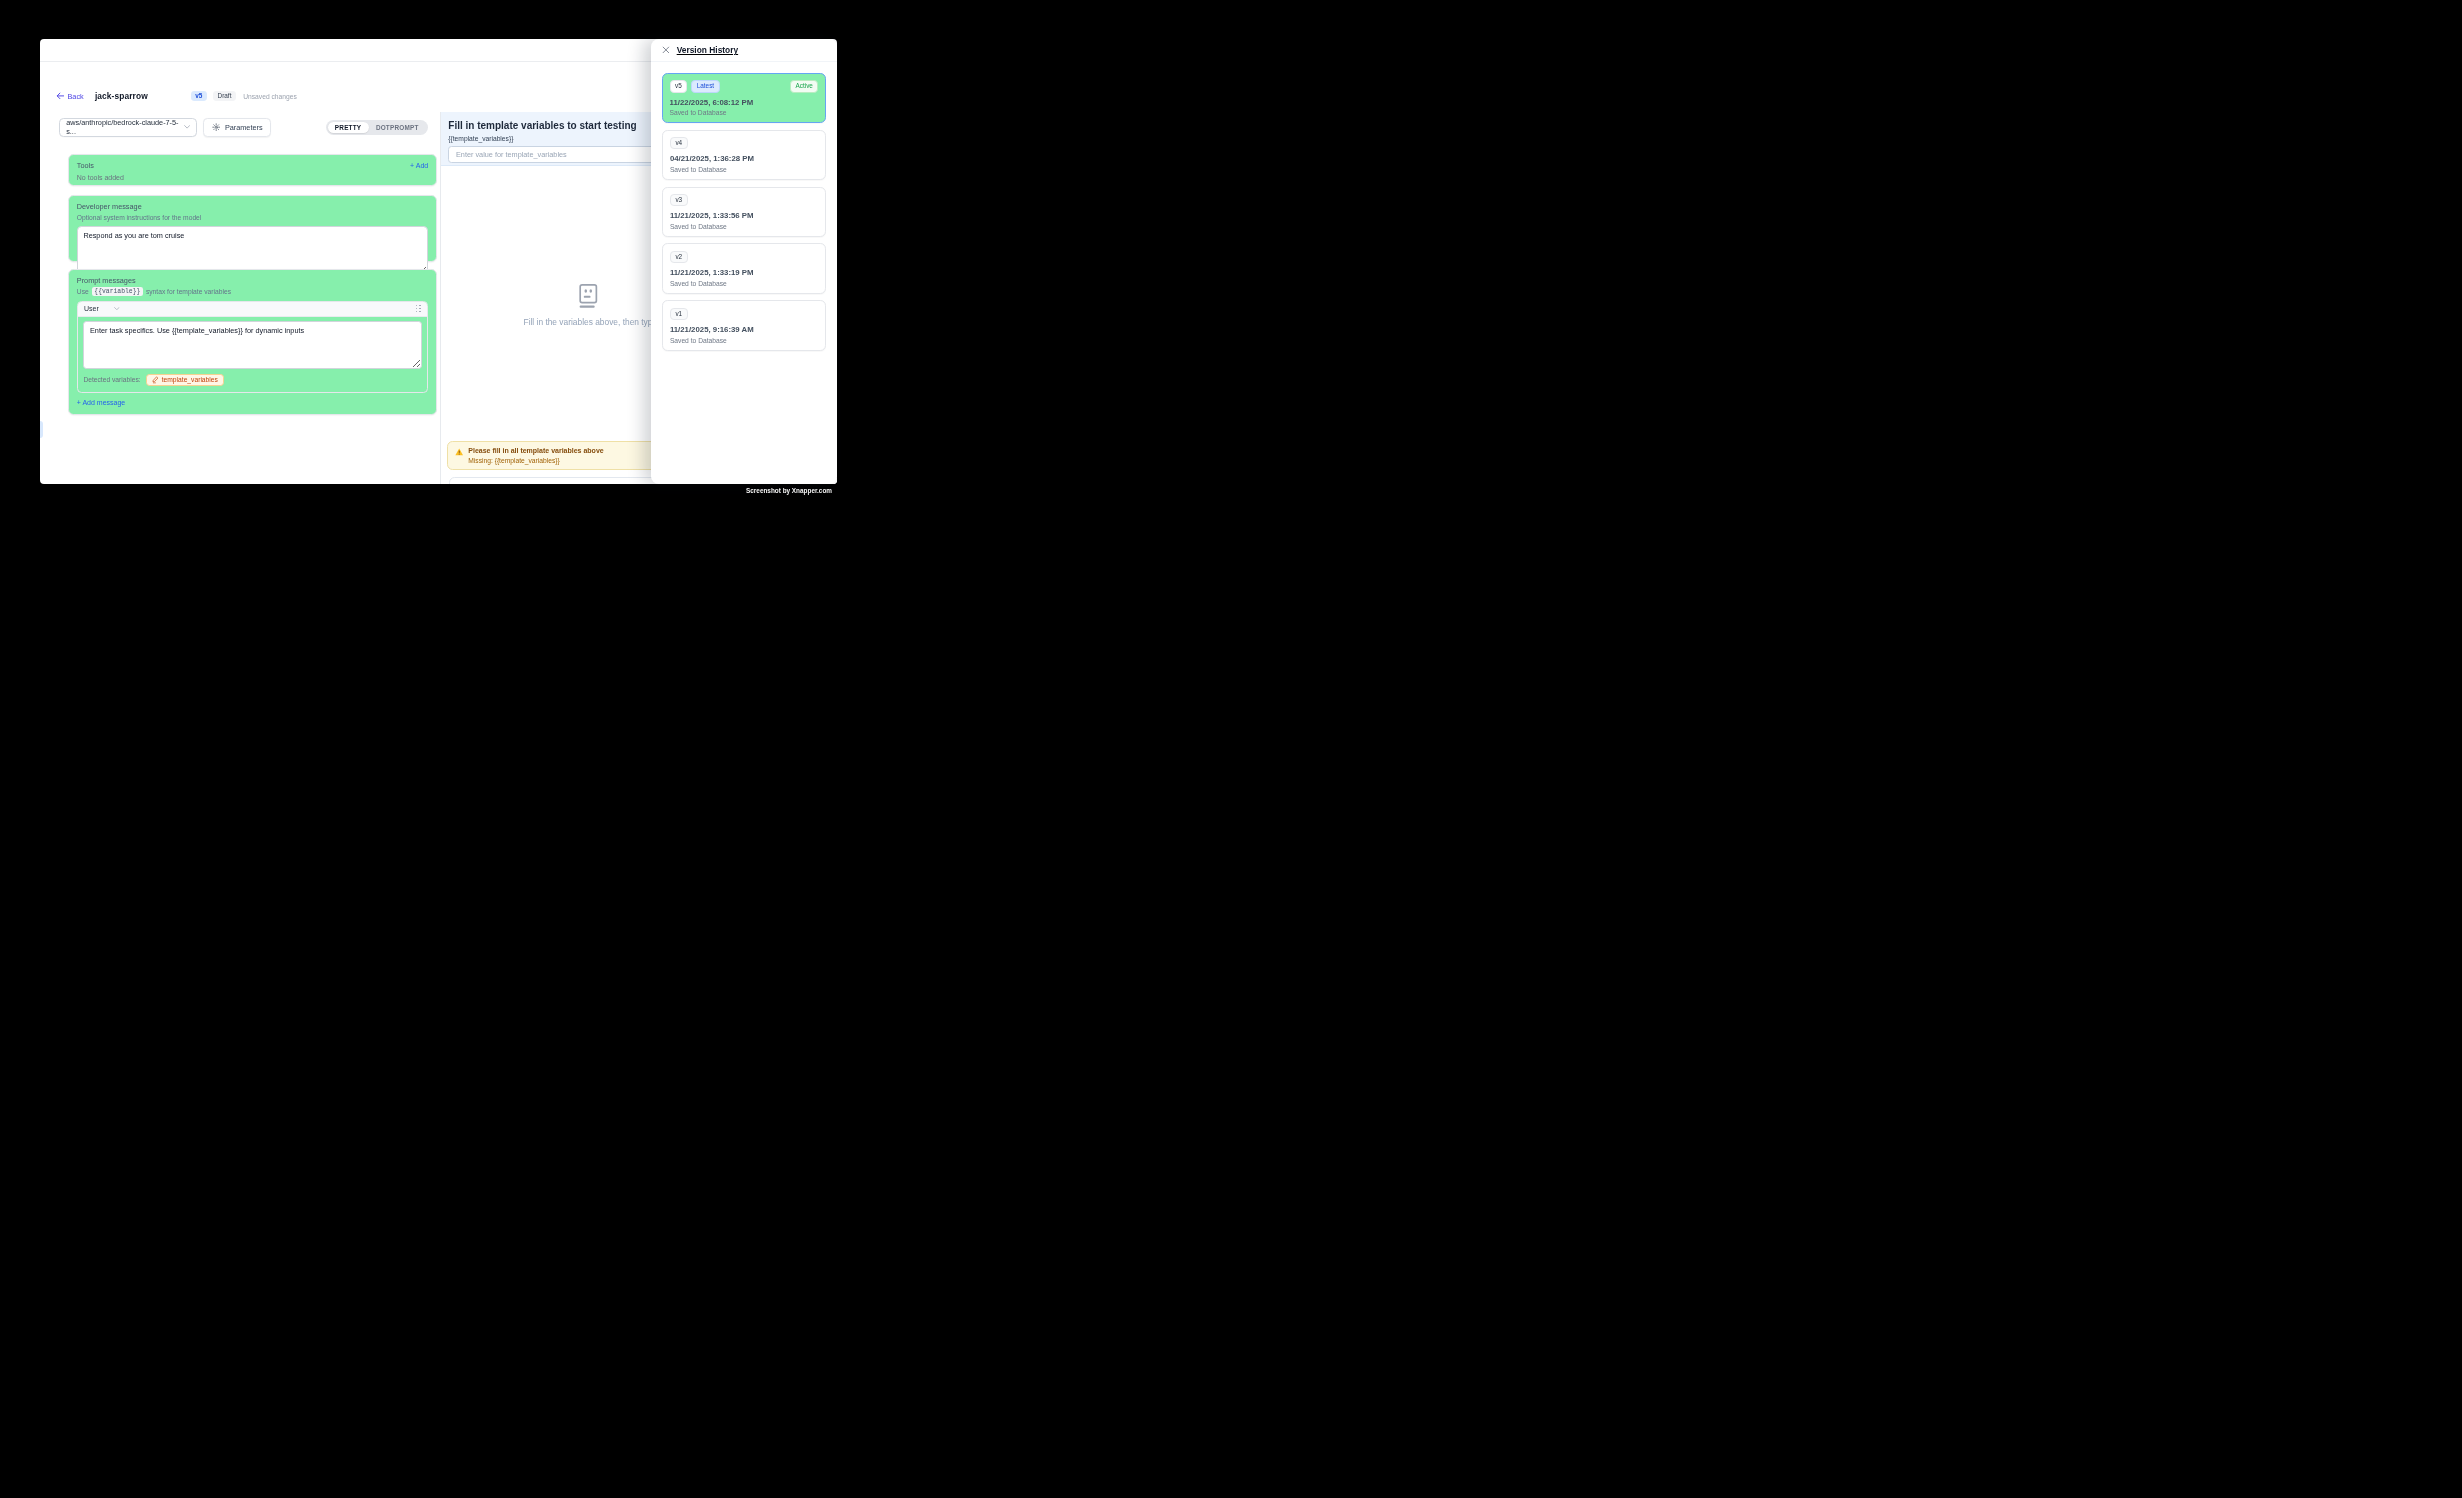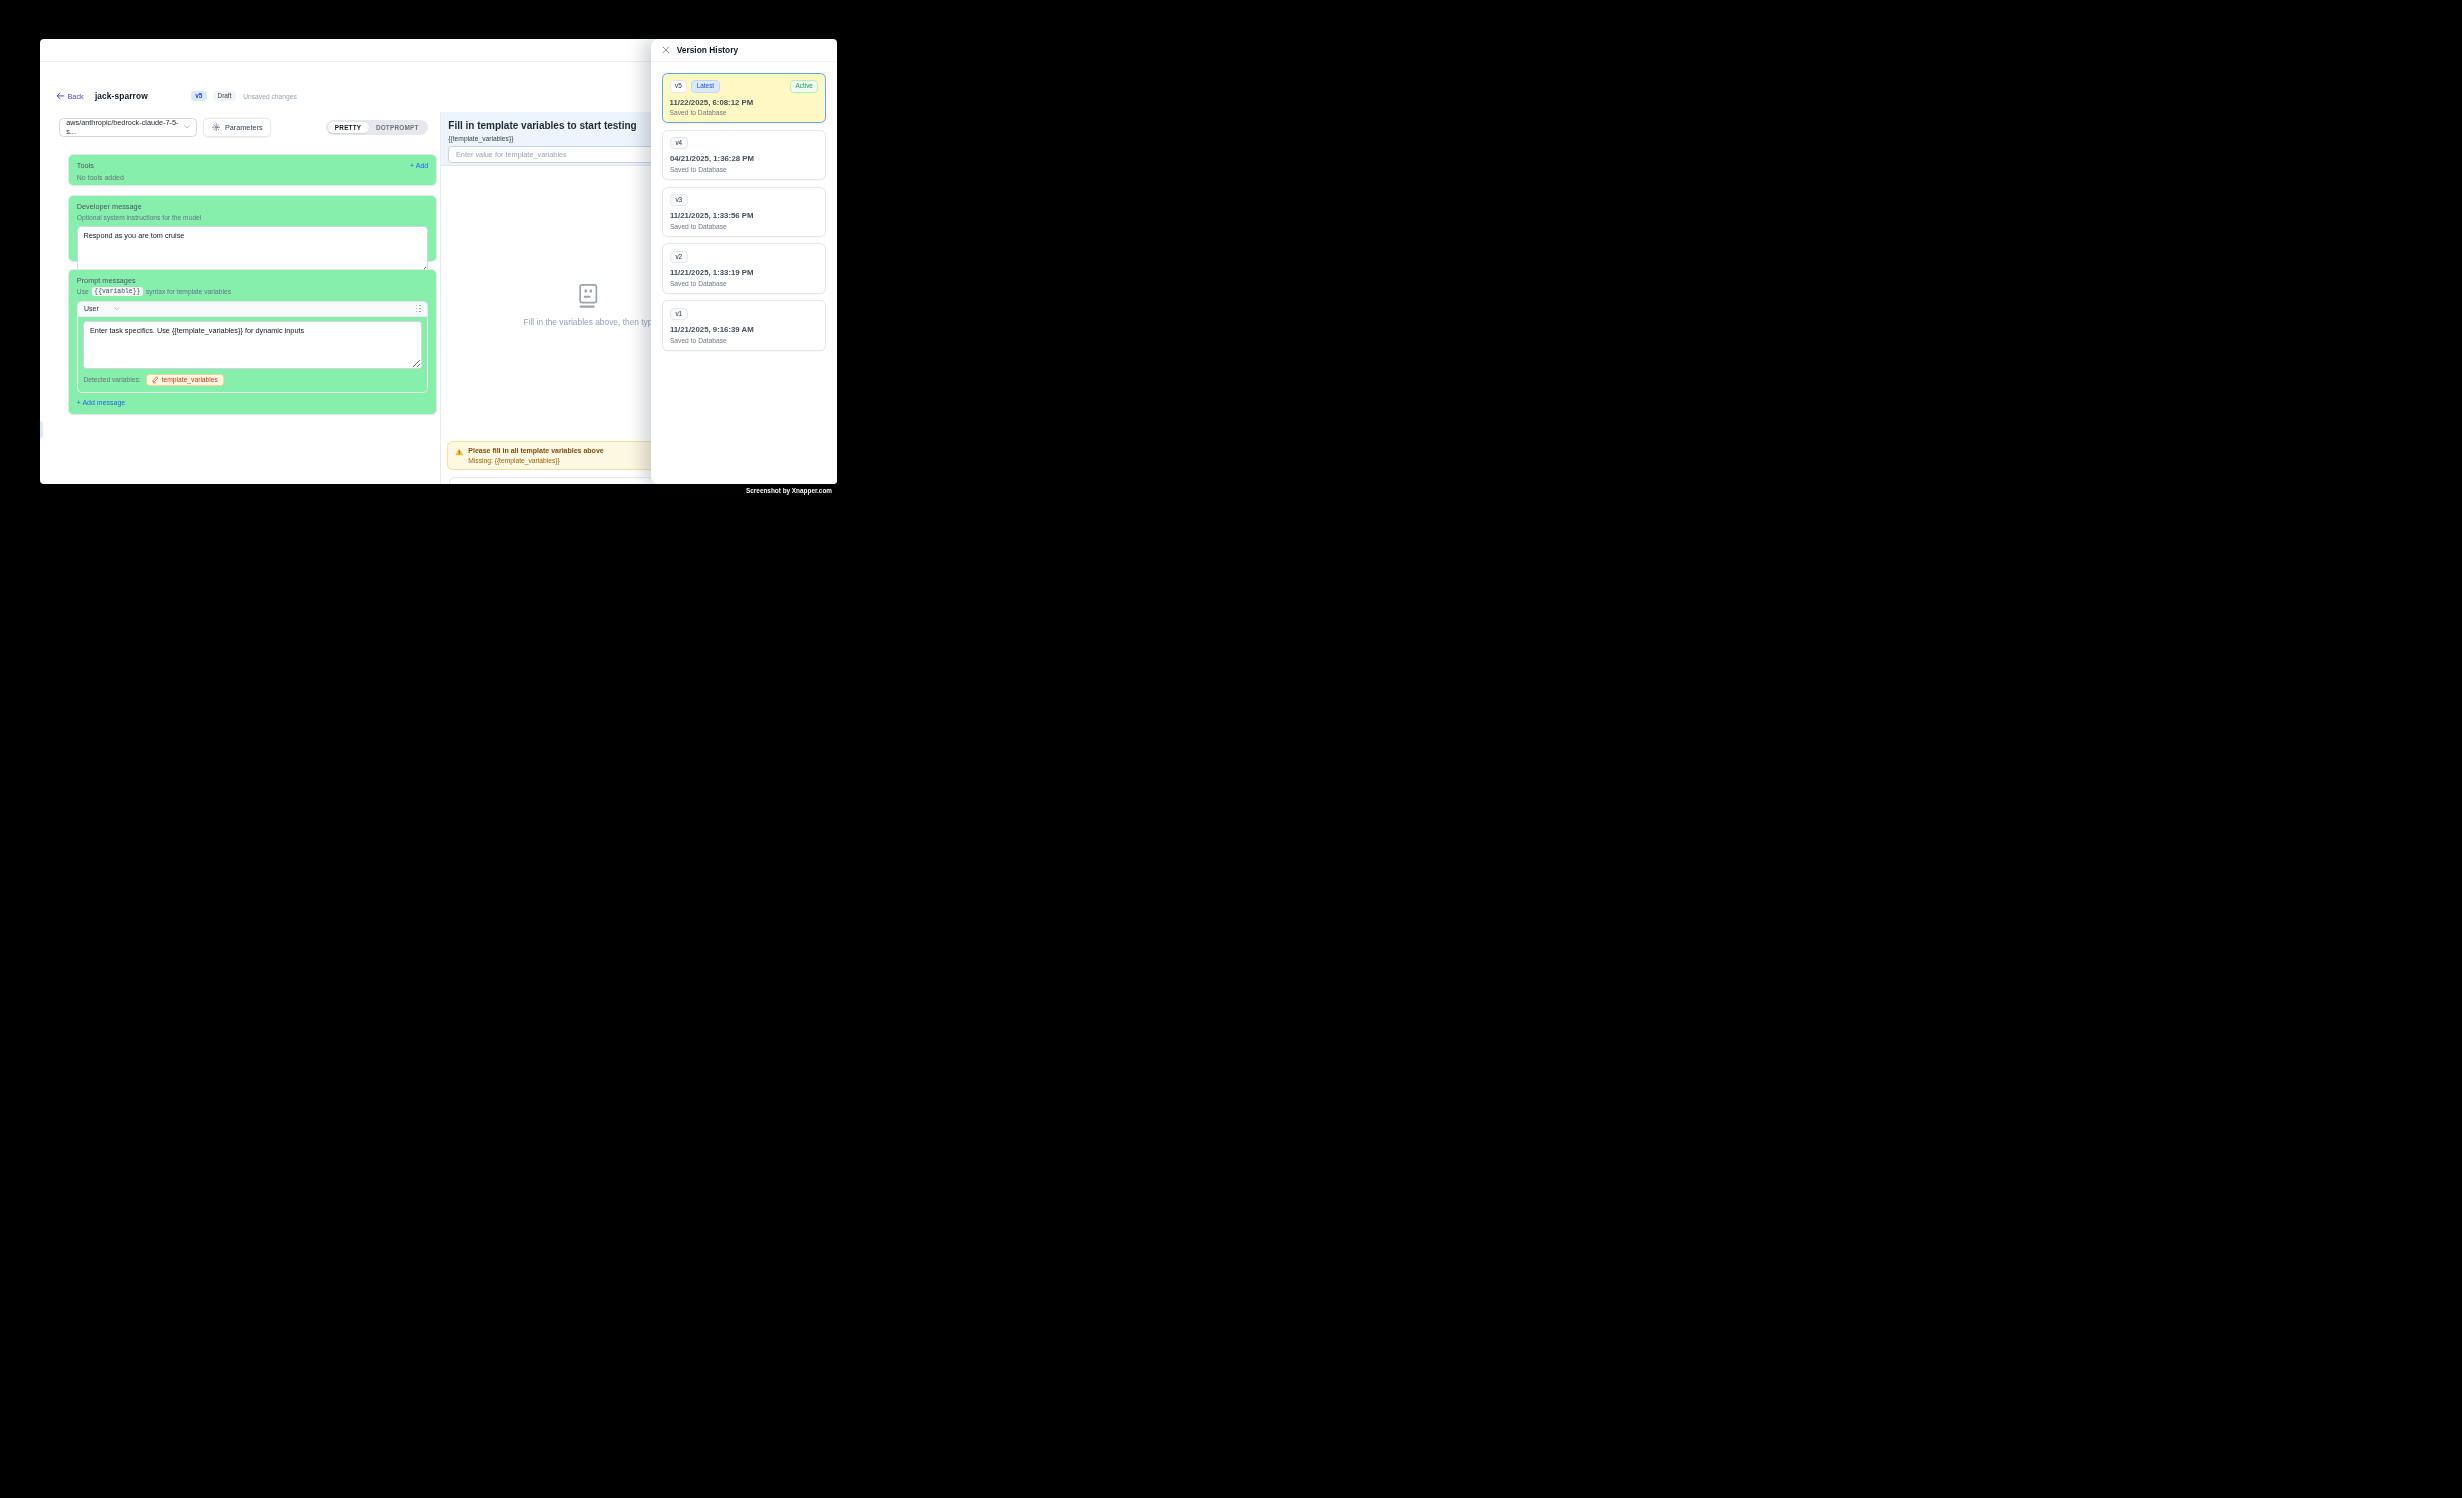--- a/index.html
+++ b/index.html
@@ -95,27 +95,27 @@
   .chat-stub { position:absolute; left:7.8px; top:365px; width:calc(100% + 22.4px); height:22.4px;
                background:#fff; border:0.6px solid #e3e8ef; border-radius:5.6px; }
 
   .edge-tab { position:absolute; left:0; top:382px; width:2.8px; height:17.3px; background:#d8e8fd;
               border-radius:0 3.4px 3.4px 0; cursor:pointer; }
 
   
   .vh-panel { position:absolute; left:651px; top:39px; width:186px; height:445px; background:#fff;
               border-radius:7.8px; box-shadow:-6.7px 0 17px rgba(15,23,42,.20); }
   .vh-head { display:flex; align-items:center; gap:6.7px; height:23px; padding:0 11.2px;
-             border-bottom:0.6px solid #f1f4f8; }
+             border-bottom:0.6px solid #f1f4f8;text-decoration:underline; }
   .vh-close { display:flex; color:#6b7280; cursor:pointer; }
   .vh-title { font-size:8.4px; font-weight:700; color:#111827; }
   .vh-list { padding:11.2px; }
   .v-card { border:0.6px solid #e5e7eb; border-radius:5.6px; background:#fff; padding:6.2px 6.7px;
             margin-bottom:6.2px; box-shadow:0 0.6px 1.1px rgba(0,0,0,.03); cursor:pointer; }
-  .v-card.active { background:#fef9c3; border:0.8px solid #65a5f3; padding:5.9px 6.4px; }
+  .v-card.active { background:#86efac; border:0.8px solid #65a5f3; padding:5.9px 6.4px; }
   .badge-row { display:flex; align-items:center; gap:3.9px; }
   .pill { font-size:6.4px; border-radius:3.9px; padding:1.1px 4.5px; line-height:8.4px; }
   .pill-vnum { background:#f9fafb; border:0.6px solid #e5e7eb; color:#1f2937; }
   .v-card.active .pill-vnum { background:#fff; }
   .pill-latest { background:#dbeafe; border:0.6px solid #bcd7fb; color:#1d4ed8; font-weight:500; }
   .pill-active { margin-left:auto; background:#f2fcf3; border:0.6px solid #b8edc0; color:#16a34a; font-weight:500; }
   .v-time { margin-top:5px; font-size:7.8px; font-weight:600; color:#44505f; }
   .v-status { margin-top:2.8px; font-size:6.7px; color:#6f7886; }
 
   .watermark { position:absolute; right:45px; top:487px; color:#f5f5f5; font-size:6.4px; font-weight:600; }

